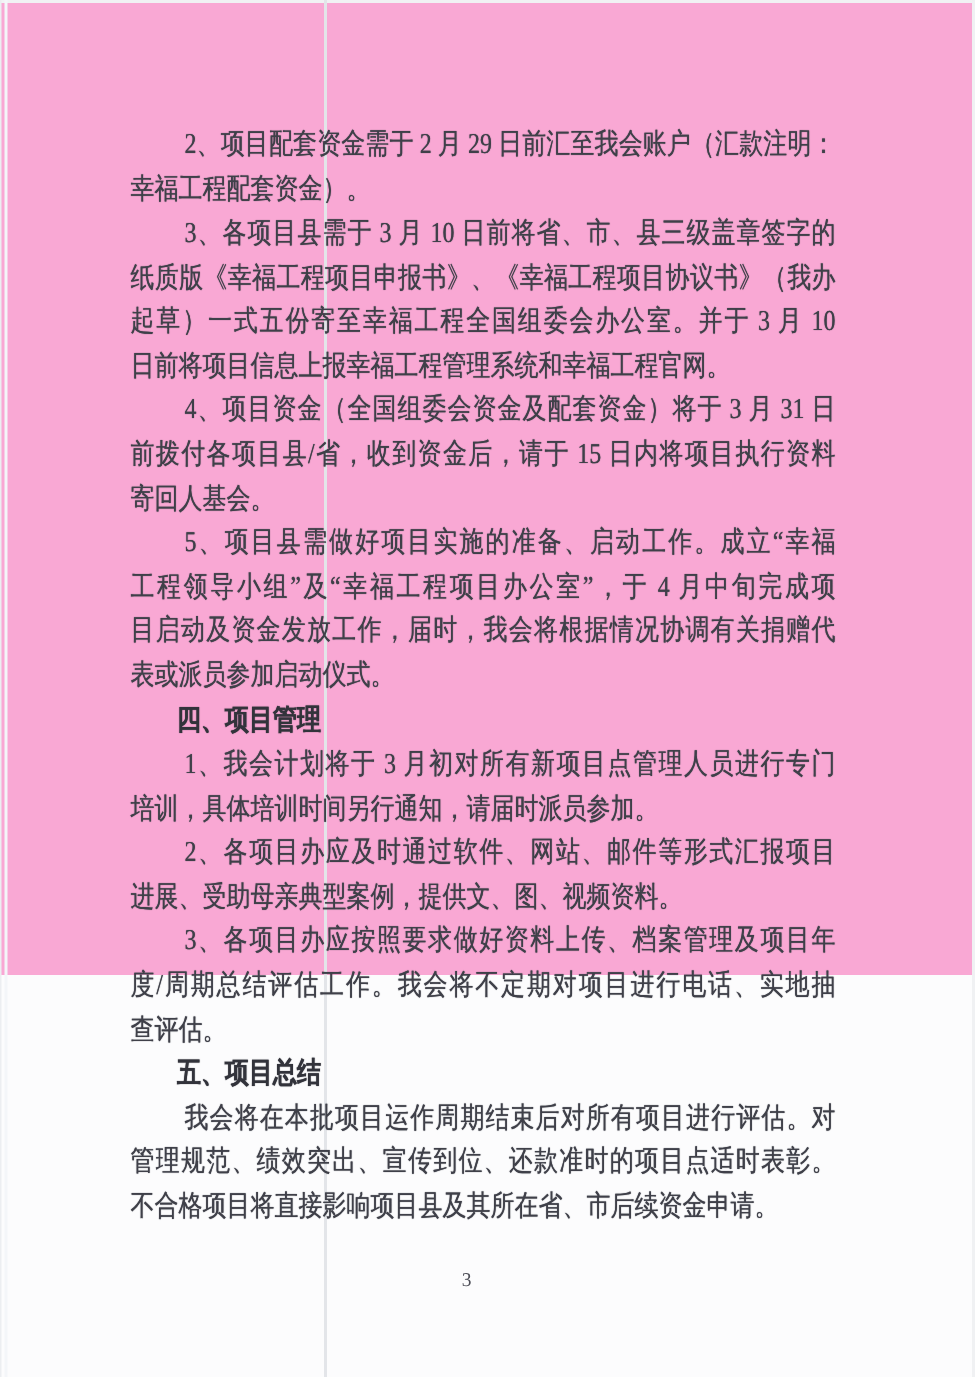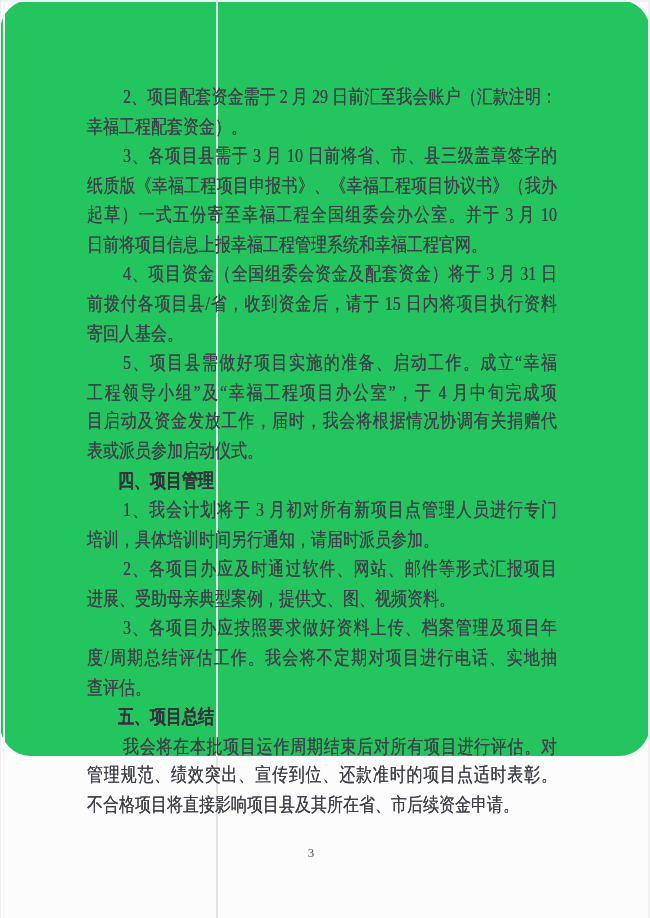--- a/index.html
+++ b/index.html
@@ -6,24 +6,23 @@
     margin: 0;
     padding: 0;
     width: 650px;
     height: 918px;
     overflow: hidden;
     background: #fcfcfd;
   }
   #page {
     position: relative;
     width: 650px;
-    height: 756px;
-    background: #22c55e;
+    height: 650px;
+    background: #f9a8d4;
     font-family: "Liberation Serif", "DejaVu Serif", serif;
-    border-radius: 31px;
   }
   
   .edge-top {
     position: absolute; left: 0; top: 0; width: 650px; height: 2px;
     background: #f1f2f4;
   }
   .edge-left {
     position: absolute; left: 0; top: 0; width: 1px; height: 918px;
     background: #eceef1;
   }

